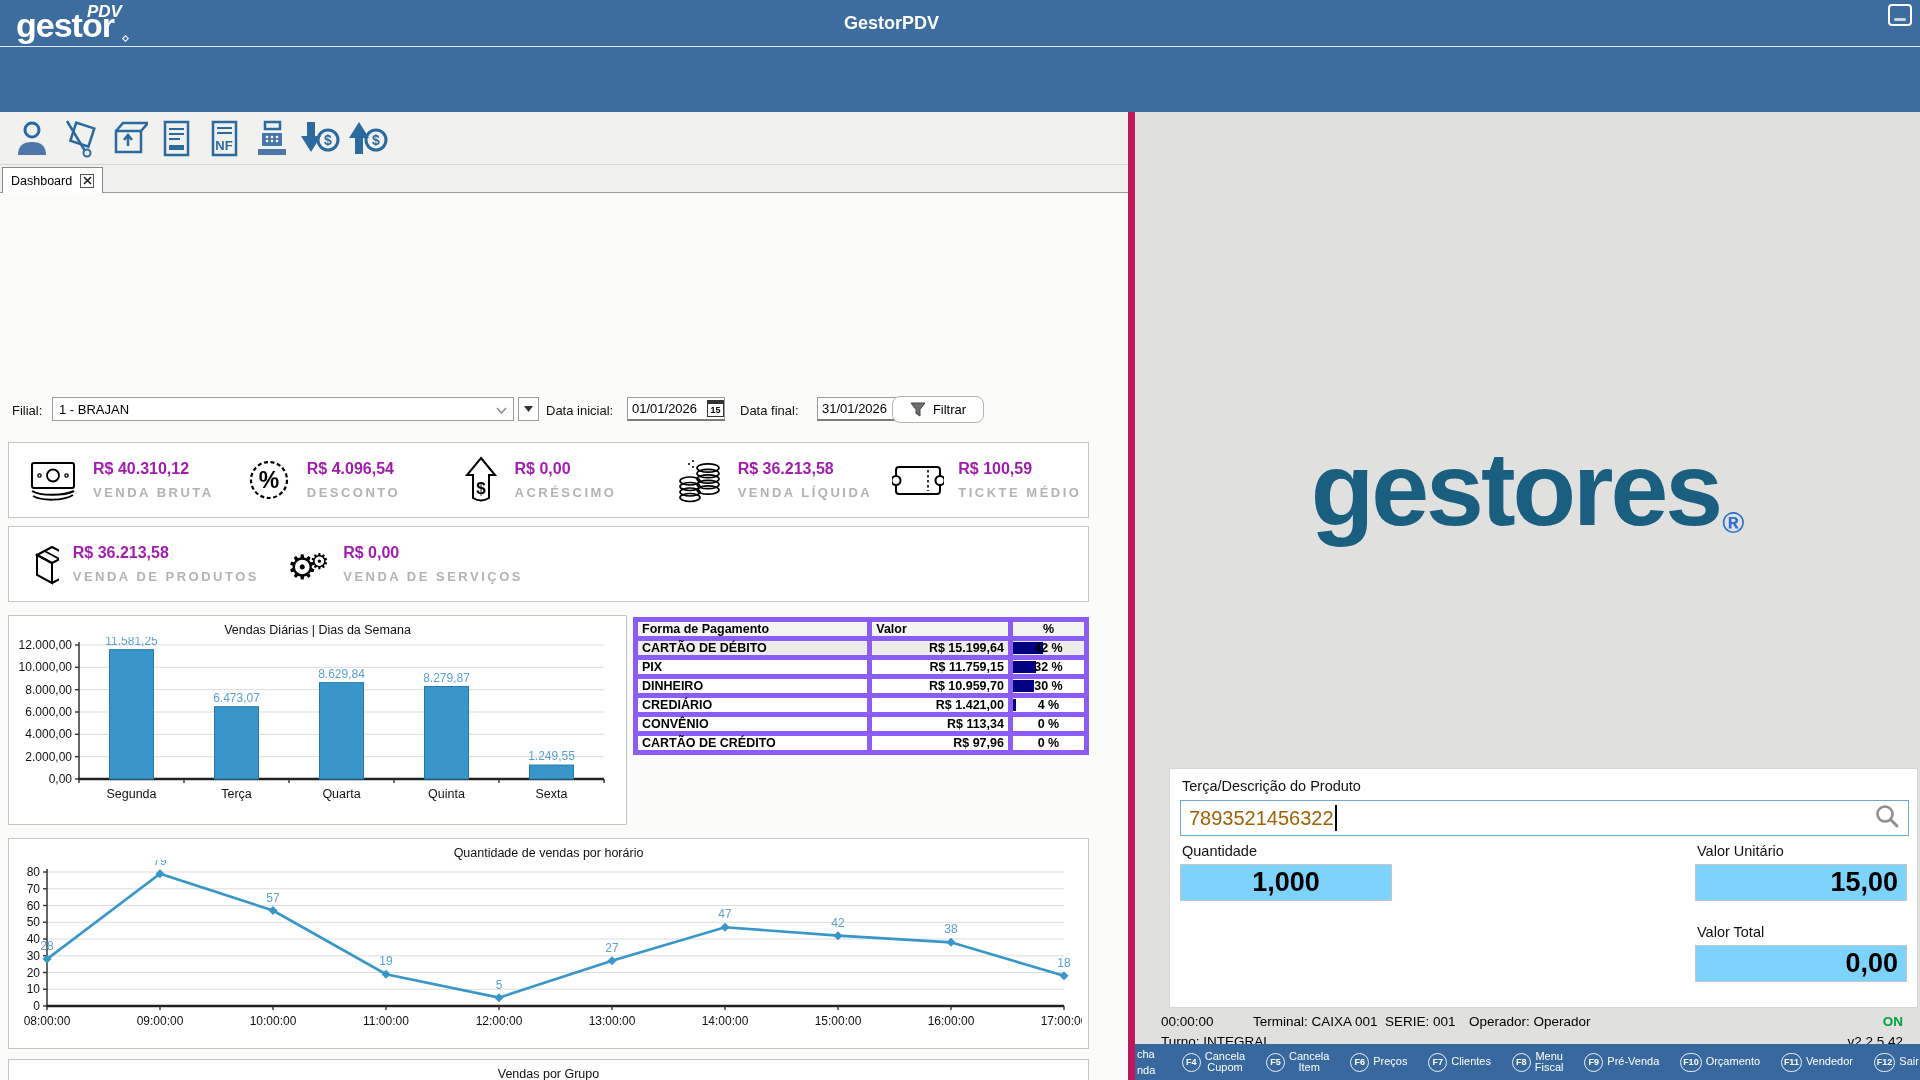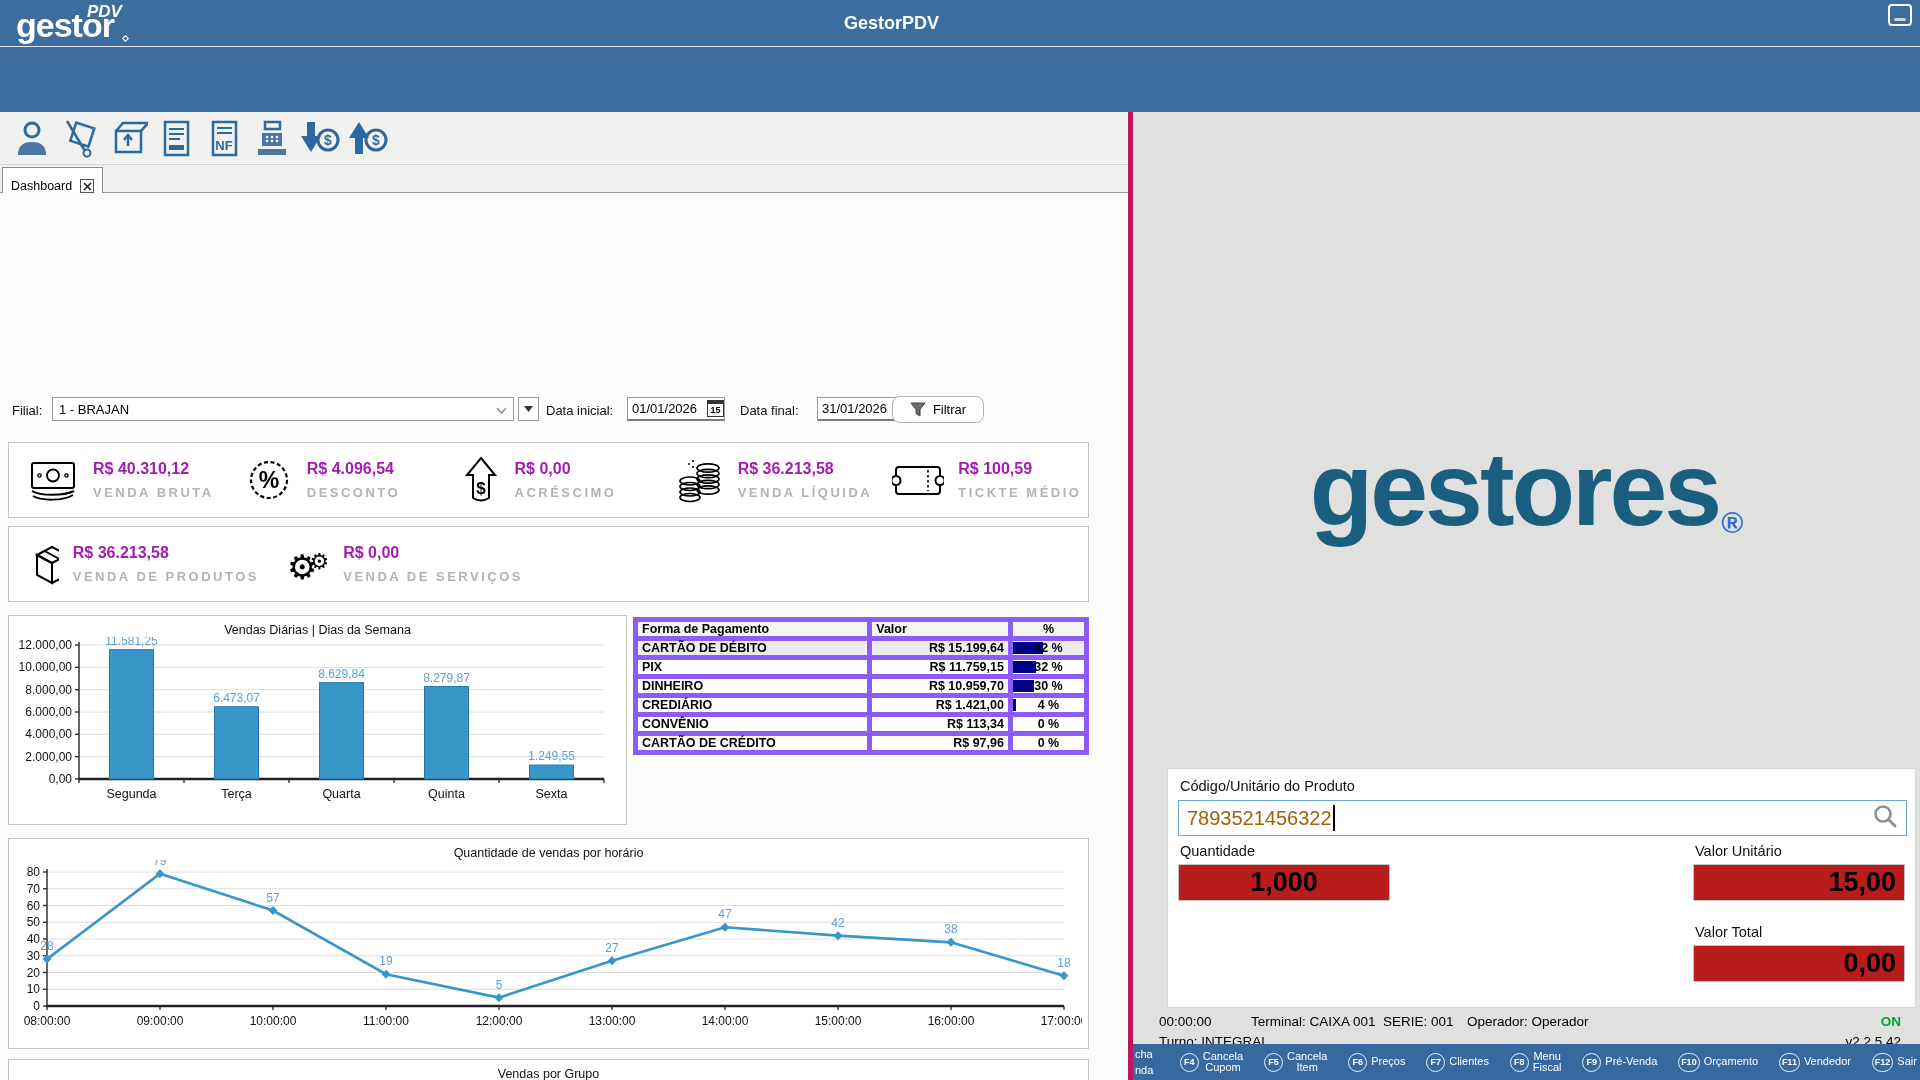--- a/index.html
+++ b/index.html
@@ -17,21 +17,21 @@
   #app-title { position:absolute; left:0; top:13px; width:1783px; text-align:center; color:#fff; font-size:18px; font-weight:bold; }
   #min-btn { position:absolute; right:8px; top:4px; width:24px; height:22px; border:2px solid #fff; border-radius:4px; }
   #min-btn .dash { position:absolute; left:4px; bottom:3px; width:12px; height:3px; background:#C9D4E2; border-radius:2px; }
 
   
   #toolbar { position:absolute; left:0; top:112px; width:1128px; height:53px; background:#F1F1EF; border-bottom:1px solid #D4D4D2; display:flex; align-items:center; gap:4px; padding-left:10px; }
   .tool { width:44px; height:44px; display:flex; align-items:center; justify-content:center; }
 
   
   #tabbar { position:absolute; left:0; top:165px; width:1128px; height:28px; background:#F1F1EF; border-bottom:1px solid #9A9A9A; }
-  #tab-dashboard { position:absolute; left:2px; top:2px; height:26px; background:#fff; border:1px solid #8A8A8A; border-bottom:none; display:flex; align-items:flex-end; gap:8px; padding:0 8px; font-size:12.5px; }
+  #tab-dashboard { position:absolute; left:2px; top:2px; height:26px; background:#fff; border:1px solid #8A8A8A; border-bottom:none; display:flex; align-items:center; gap:8px; padding:12px 8px; font-size:12.5px; }
   .tab-close { width:14px; height:14px; border:1px solid #555; display:flex; align-items:center; justify-content:center; background:#fff; }
 
   
   #content { position:absolute; left:0; top:193px; width:1128px; height:887px; background:#FBFBFA; }
   .flabel { position:absolute; font-size:13px; color:#111; top:210px; }
   #filial-select { position:absolute; left:52px; top:204px; width:462px; height:24px; background:#fff; border:1px solid #9B9B9B; font-size:13px; display:flex; align-items:center; padding:0 6px; }
   #filial-select .chev { margin-left:auto; color:#888; }
   #filial-drop { position:absolute; left:518px; top:204px; width:21px; height:24px; background:#fff; border:1px solid #9B9B9B; display:flex; align-items:center; justify-content:center; }
   .datefield { position:absolute; top:204px; height:24px; width:98px; background:#fff; border:1px solid #9B9B9B; border-bottom:2px solid #7C7C7C; display:flex; align-items:center; font-size:13px; padding-left:4px; }
   .cal { margin-left:auto; width:17px; height:17px; border:1px solid #333; border-top:4px solid #333; font-size:9px; font-weight:bold; display:flex; align-items:center; justify-content:center; background:#fff; }
@@ -58,32 +58,32 @@
   #pay-table th { background:#F4F4F3; text-align:left; }
   #pay-table th.pct { text-align:center; width:77px; }
   #pay-table td.name { width:237px; }
   #pay-table td.val { width:142px; text-align:right; }
   #pay-table tr.sel td { background:#EDEDED; }
   #pay-table td.pct { position:relative; text-align:center; padding:0; }
   #pay-table td.pct .bar { position:absolute; left:0; top:1px; bottom:1px; background:#000080; }
   #pay-table td.pct span { position:relative; }
 
   
-  #rpanel { position:absolute; left:1128px; top:112px; width:792px; height:968px; background:#E0E0DF; border-left:5px solid #be185d;padding-left:32px; }
+  #rpanel { position:absolute; left:1128px; top:112px; width:792px; height:968px; background:#E0E0DF; border-left:7px solid #be185d;padding-left:32px; }
   #brand { position:absolute; left:0; top:318px; width:100%; text-align:center; color:#1A5F80; font-size:104px; font-weight:bold; letter-spacing:-3px; }
   #brand .reg { font-size:30px; font-weight:bold; color:#2E6FD0; letter-spacing:0; vertical-align:-8px; margin-left:2px; }
   #venda-title { position:absolute; left:0; top:706px; width:100%; text-align:center; color:#234F8D; font-size:21px; font-weight:bold; }
   #sale-card { position:absolute; left:34px; top:656px; width:749px; height:240px; background:#fff; border:1px solid #D6D6D6; }
   #product-label { position:absolute; left:12px; top:9px; font-size:14.5px; color:#111; }
   #product-input { position:absolute; left:10px; top:31px; width:729px; height:36px; border:1px solid #6FA9D6; background:#fff; display:flex; align-items:center; padding:0 8px; }
   #product-input .txt { font-size:20px; color:#a16207; }
   #product-input .caret { width:2px; height:26px; background:#000; margin-left:1px; }
   #product-input .mag { margin-left:auto; }
   .fld-label { position:absolute; font-size:14.5px; color:#111; }
-  .fld { position:absolute; height:37px; background:#b91c1c; border:1px solid #C6C6C6; font-size:27px; font-weight:bold; color:#000; display:flex; align-items:center; }
+  .fld { position:absolute; height:37px; background:#7dd3fc; border:1px solid #C6C6C6; font-size:27px; font-weight:bold; color:#000; display:flex; align-items:center; }
   #qty-fld { left:10px; top:95px; width:212px; justify-content:center; }
   #vu-fld { left:525px; top:95px; width:212px; justify-content:flex-end; padding-right:8px; }
   #vt-fld { left:525px; top:176px; width:212px; justify-content:flex-end; padding-right:8px; }
 
   #status-bar { position:absolute; left:0; top:896px; width:792px; height:48px; font-size:13.5px; color:#000; }
   #status-bar span { position:absolute; white-space:pre; }
   #st-time { left:26px; top:6px; } #st-term { left:118px; top:6px; } #st-oper { left:334px; top:6px; }
   #st-on { right:24px; top:6px; color:#00A33C; font-weight:bold; }
   #st-turno { left:26px; top:26px; } #st-ver { right:24px; top:26px; }
 
@@ -485,21 +485,21 @@
       <div class="chart-title">Vendas por Grupo</div>
 
     </div>
   </div>
 
   <div id="rpanel">
     <div id="brand"><span>gestores</span><span class="reg">®</span></div>
     <div id="venda-title">Venda em andamento...</div>
 
     <div id="sale-card">
-      <div id="product-label">Código/Unitário do Produto</div>
+      <div id="product-label">Terça/Descrição do Produto</div>
       <div id="product-input">
         <span class="txt">7893521456322</span>
         <span class="caret"></span>
         <span class="mag">
           <svg width="26" height="26">
               <circle cx="11" cy="11" r="7.5" fill="none" stroke="#8F8F8F" stroke-width="2.6"></circle>
               <line x1="16.5" y1="16.5" x2="23" y2="23" stroke="#8F8F8F" stroke-width="3" stroke-linecap="round"></line>
             </svg>
         </span>
       </div>

